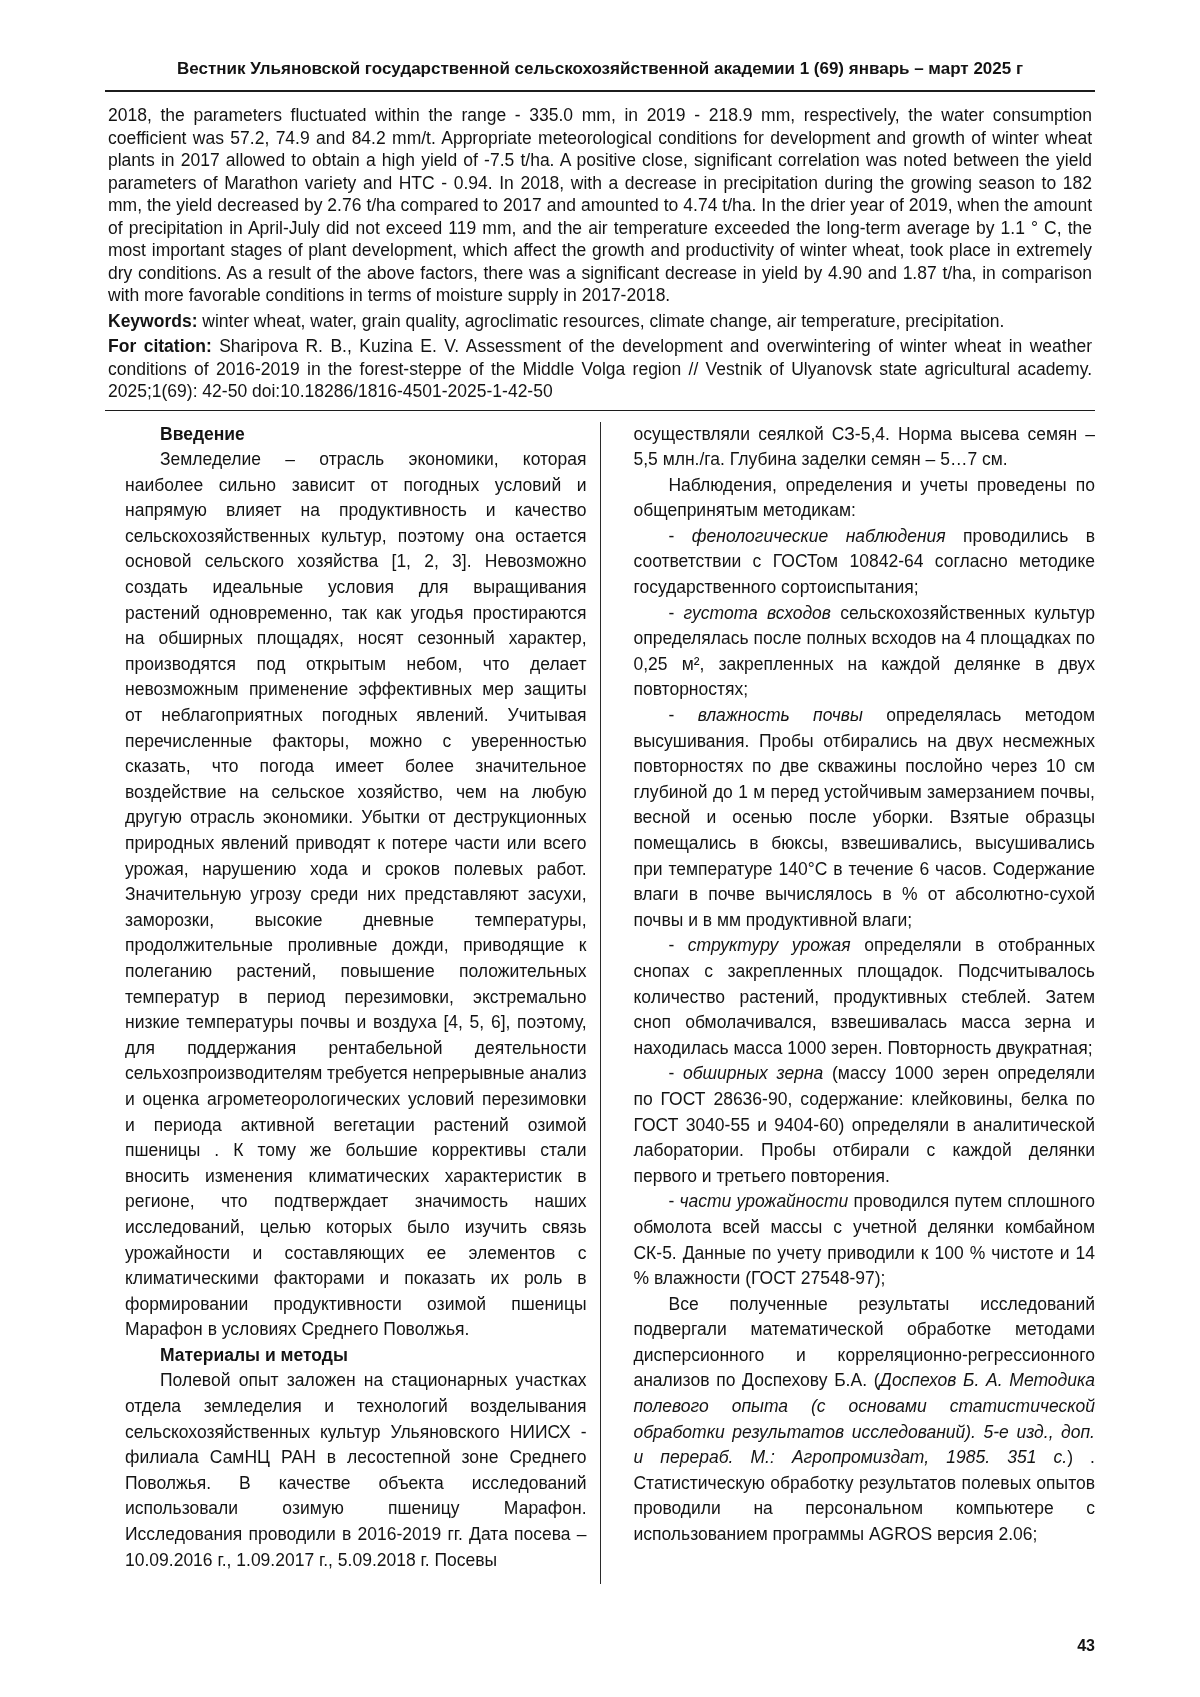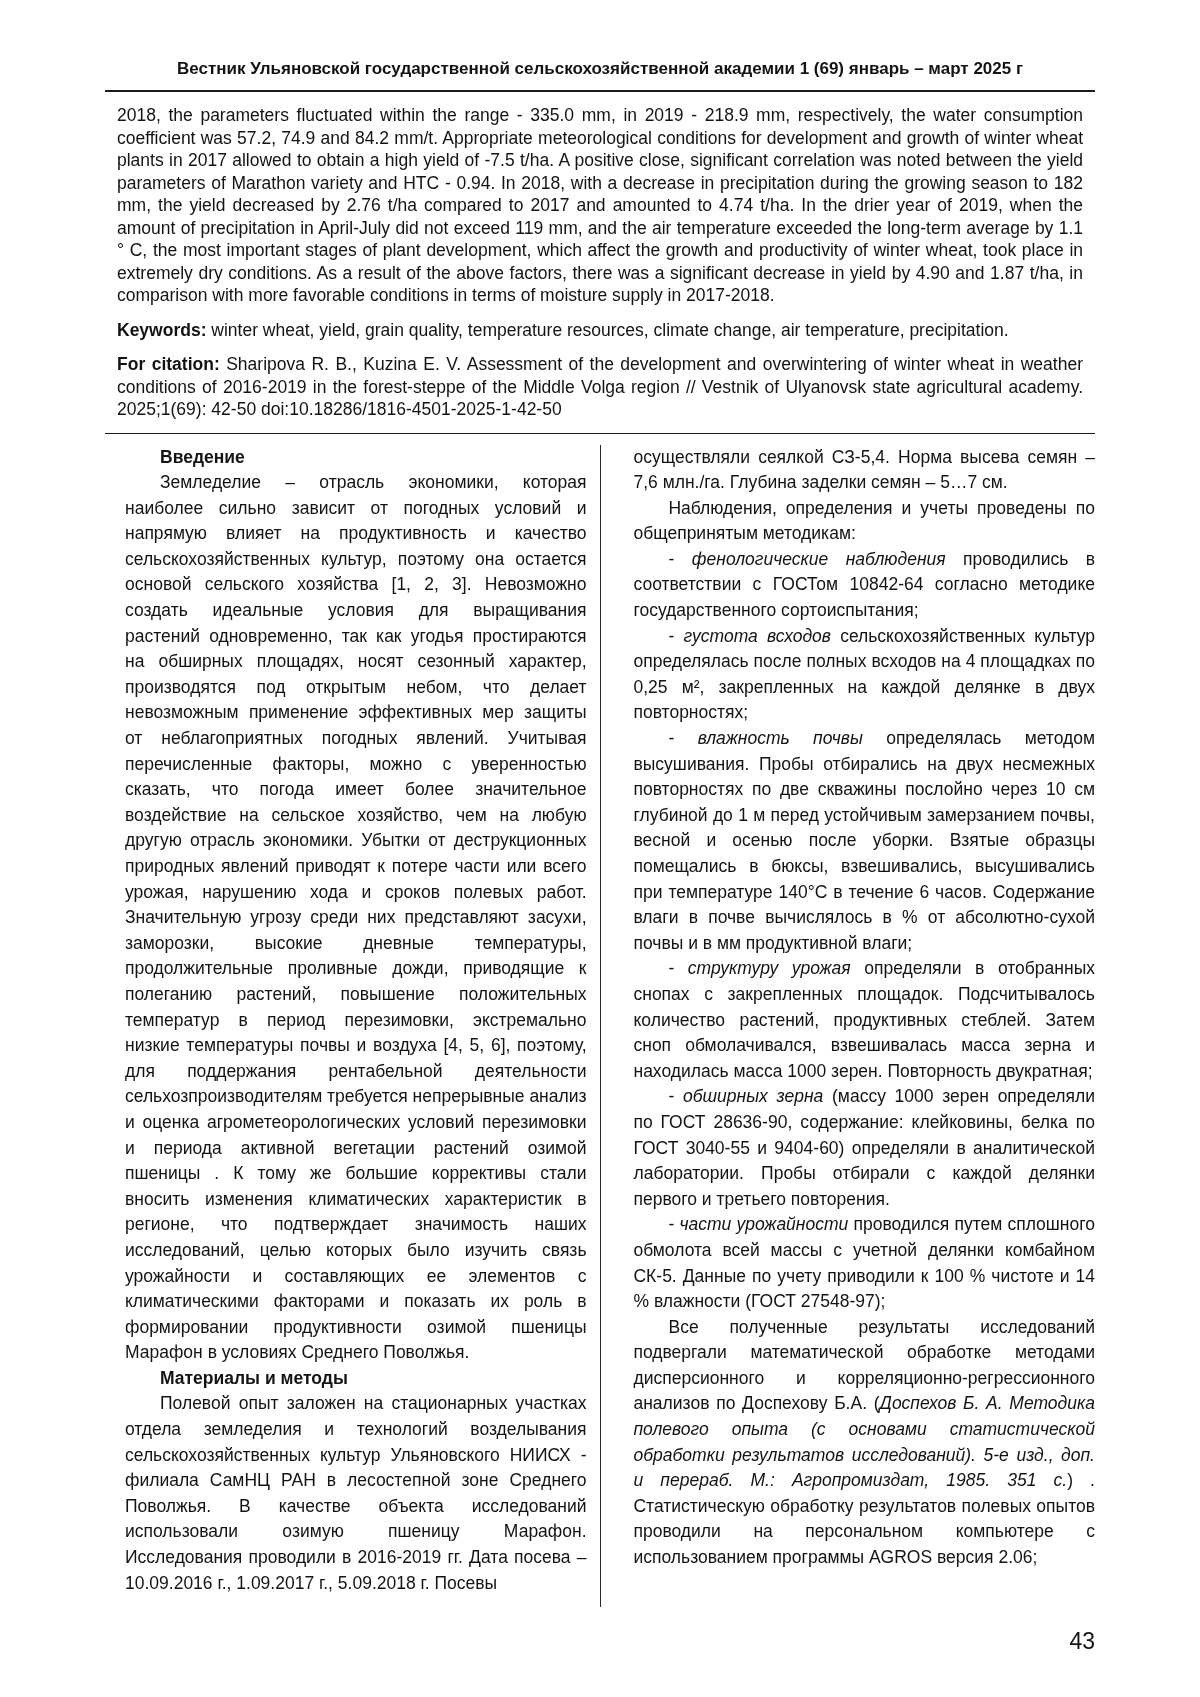--- a/index.html
+++ b/index.html
@@ -25,21 +25,21 @@
     border-top:2px solid #1c1c1c;
     margin:8px 0 0 0;
   }
   .abstract {
     margin-top:12px;
     font-size:17.5px;
     line-height:22.5px;
     text-align:justify;
     hyphens:auto; -webkit-hyphens:auto;
   }
-  .abstract p { margin:12px; }
+  .abstract p { margin:3px; }
   .bold-label { font-weight:bold; }
   .section-rule {
     border:none;
     border-top:1.5px solid #1c1c1c;
     margin:7px 0 0 0;
   }
   .columns {
     display:flex;
     margin-top:11px;
     height:1162px;
@@ -61,50 +61,50 @@
     font-weight:bold;
     text-indent:35px;
   }
   .para { margin:0; text-indent:35px; }
   .para.noindent { text-indent:0; }
   .it { font-style:italic; }
   .page-number {
     position:absolute;
     right:105px;
     bottom:42px;
-    font-weight:normal;
-    font-size:23px;
+    font-weight:bold;
+    font-size:16px;
   }
 </style>
 </head>
 <body>
 
 <div class="page">
 
   <div class="journal-header">Вестник Ульяновской государственной сельскохозяйственной академии 1 (69) январь – март 2025 г</div>
   <hr class="header-rule">
 
   <div class="abstract">
     <p>2018, the parameters fluctuated within the range - 335.0 mm, in 2019 - 218.9 mm, respectively, the water consumption coefficient was 57.2, 74.9 and 84.2 mm/t. Appropriate meteorological conditions for development and growth of winter wheat plants in 2017 allowed to obtain a high yield of -7.5 t/ha. A positive close, significant correlation was noted between the yield parameters of Marathon variety and HTC - 0.94. In 2018, with a decrease in precipitation during the growing season to 182 mm, the yield decreased by 2.76 t/ha compared to 2017 and amounted to 4.74 t/ha. In the drier year of 2019, when the amount of precipitation in April-July did not exceed 119 mm, and the air temperature exceeded the long-term average by 1.1 ° C, the most important stages of plant development, which affect the growth and productivity of winter wheat, took place in extremely dry conditions. As a result of the above factors, there was a significant decrease in yield by 4.90 and 1.87 t/ha, in comparison with more favorable conditions in terms of moisture supply in 2017-2018.</p>
-    <p><span class="bold-label">Keywords:</span><span> winter wheat, yield, grain quality, temperature resources, climate change, air temperature, precipitation.</span></p>
+    <p><span class="bold-label">Keywords:</span><span> winter wheat, water, grain quality, agroclimatic resources, climate change, air temperature, precipitation.</span></p>
     <p><span class="bold-label">For citation:</span><span> Sharipova R. B., Kuzina E. V. Assessment of the development and overwintering of winter wheat in weather conditions of 2016-2019 in the forest-steppe of the Middle Volga region // Vestnik of Ulyanovsk state agricultural academy. 2025;1(69): 42-50 doi:10.18286/1816-4501-2025-1-42-50</span></p>
   </div>
 
   <hr class="section-rule">
 
   <div class="columns">
     <div class="col">
         <div class="col-heading">Введение</div>
         <p class="para"><span>Земледелие – отрасль экономики, которая наиболее сильно зависит от погодных условий и напрямую влияет на продуктивность и качество сельскохозяйственных культур, поэтому она остается основой сельского хозяйства [1, 2, 3]. Невозможно создать идеальные условия для выращивания растений одновременно, так как угодья простираются на обширных площадях, носят сезонный характер, производятся под открытым небом, что делает невозможным применение эффективных мер защиты от неблагоприятных погодных явлений. Учитывая перечисленные факторы, можно с уверенностью сказать, что погода имеет более значительное воздействие на сельское хозяйство, чем на любую другую отрасль экономики. Убытки от деструкционных природных явлений приводят к потере части или всего урожая, нарушению хода и сроков полевых работ. Значительную угрозу среди них представляют засухи, заморозки, высокие дневные температуры, продолжительные проливные дожди, приводящие к полеганию растений, повышение положительных температур в период перезимовки, экстремально низкие температуры почвы и воздуха [4, 5, 6], поэтому, для поддержания рентабельной деятельности сельхозпроизводителям требуется непрерывные анализ и оценка агрометеорологических условий перезимовки и периода активной вегетации растений озимой пшеницы . К тому же большие коррективы стали вносить изменения климатических характеристик в регионе, что подтверждает значимость наших исследований, целью которых было изучить связь урожайности и составляющих ее элементов с климатическими факторами и показать их роль в формировании продуктивности озимой пшеницы Марафон в условиях Среднего Поволжья.</span></p>
         <div class="col-heading">Материалы и методы</div>
         <p class="para"><span>Полевой опыт заложен на стационарных участках отдела земледелия и технологий возделывания сельскохозяйственных культур Ульяновского НИИСХ - филиала СамНЦ РАН в лесостепной зоне Среднего Поволжья. В качестве объекта исследований использовали озимую пшеницу Марафон. Исследования проводили в 2016-2019 гг. Дата посева – 10.09.2016 г., 1.09.2017 г., 5.09.2018 г. Посевы</span></p>
       </div>
     <div class="col-divider"></div>
     <div class="col">
-        <p class="para noindent"><span>осуществляли сеялкой СЗ-5,4. Норма высева семян – 7,6 млн./га. Глубина заделки семян – 5…7 см.</span></p>
+        <p class="para noindent"><span>осуществляли сеялкой СЗ-5,4. Норма высева семян – 5,5 млн./га. Глубина заделки семян – 5…7 см.</span></p>
         <p class="para"><span>Наблюдения, определения и учеты проведены по общепринятым методикам:</span></p>
         <p class="para"><span>- </span><span class="it">фенологические наблюдения</span><span> проводились в соответствии с ГОСТом 10842-64 согласно методике государственного сортоиспытания;</span></p>
         <p class="para"><span>- </span><span class="it">густота всходов</span><span> сельскохозяйственных культур определялась после полных всходов на 4 площадках по 0,25 м², закрепленных на каждой делянке в двух повторностях;</span></p>
         <p class="para"><span>- </span><span class="it">влажность почвы</span><span> определялась методом высушивания. Пробы отбирались на двух несмежных повторностях по две скважины послойно через 10 см глубиной до 1 м перед устойчивым замерзанием почвы, весной и осенью после уборки. Взятые образцы помещались в бюксы, взвешивались, высушивались при температуре 140°С в течение 6 часов. Содержание влаги в почве вычислялось в % от абсолютно-сухой почвы и в мм продуктивной влаги;</span></p>
         <p class="para"><span>- </span><span class="it">структуру урожая</span><span> определяли в отобранных снопах с закрепленных площадок. Подсчитывалось количество растений, продуктивных стеблей. Затем сноп обмолачивался, взвешивалась масса зерна и находилась масса 1000 зерен. Повторность двукратная;</span></p>
         <p class="para"><span>- </span><span class="it">обширных зерна</span><span> (массу 1000 зерен определяли по ГОСТ 28636-90, содержание: клейковины, белка по ГОСТ 3040-55 и 9404-60) определяли в аналитической лаборатории. Пробы отбирали с каждой делянки первого и третьего повторения.</span></p>
         <p class="para"><span>- </span><span class="it">части урожайности</span><span> проводился путем сплошного обмолота всей массы с учетной делянки комбайном СК-5. Данные по учету приводили к 100 % чистоте и 14 % влажности (ГОСТ 27548-97);</span></p>
         <p class="para"><span>Все полученные результаты исследований подвергали математической обработке методами дисперсионного и корреляционно-регрессионного анализов по Доспехову Б.А. (</span><span class="it">Доспехов Б. А. Методика полевого опыта (с основами статистической обработки результатов исследований). 5-е изд., доп. и перераб. М.: Агропромиздат, 1985. 351 с.</span><span>) . Статистическую обработку результатов полевых опытов проводили на персональном компьютере с использованием программы AGROS версия 2.06;</span></p>
       </div>
   </div>

